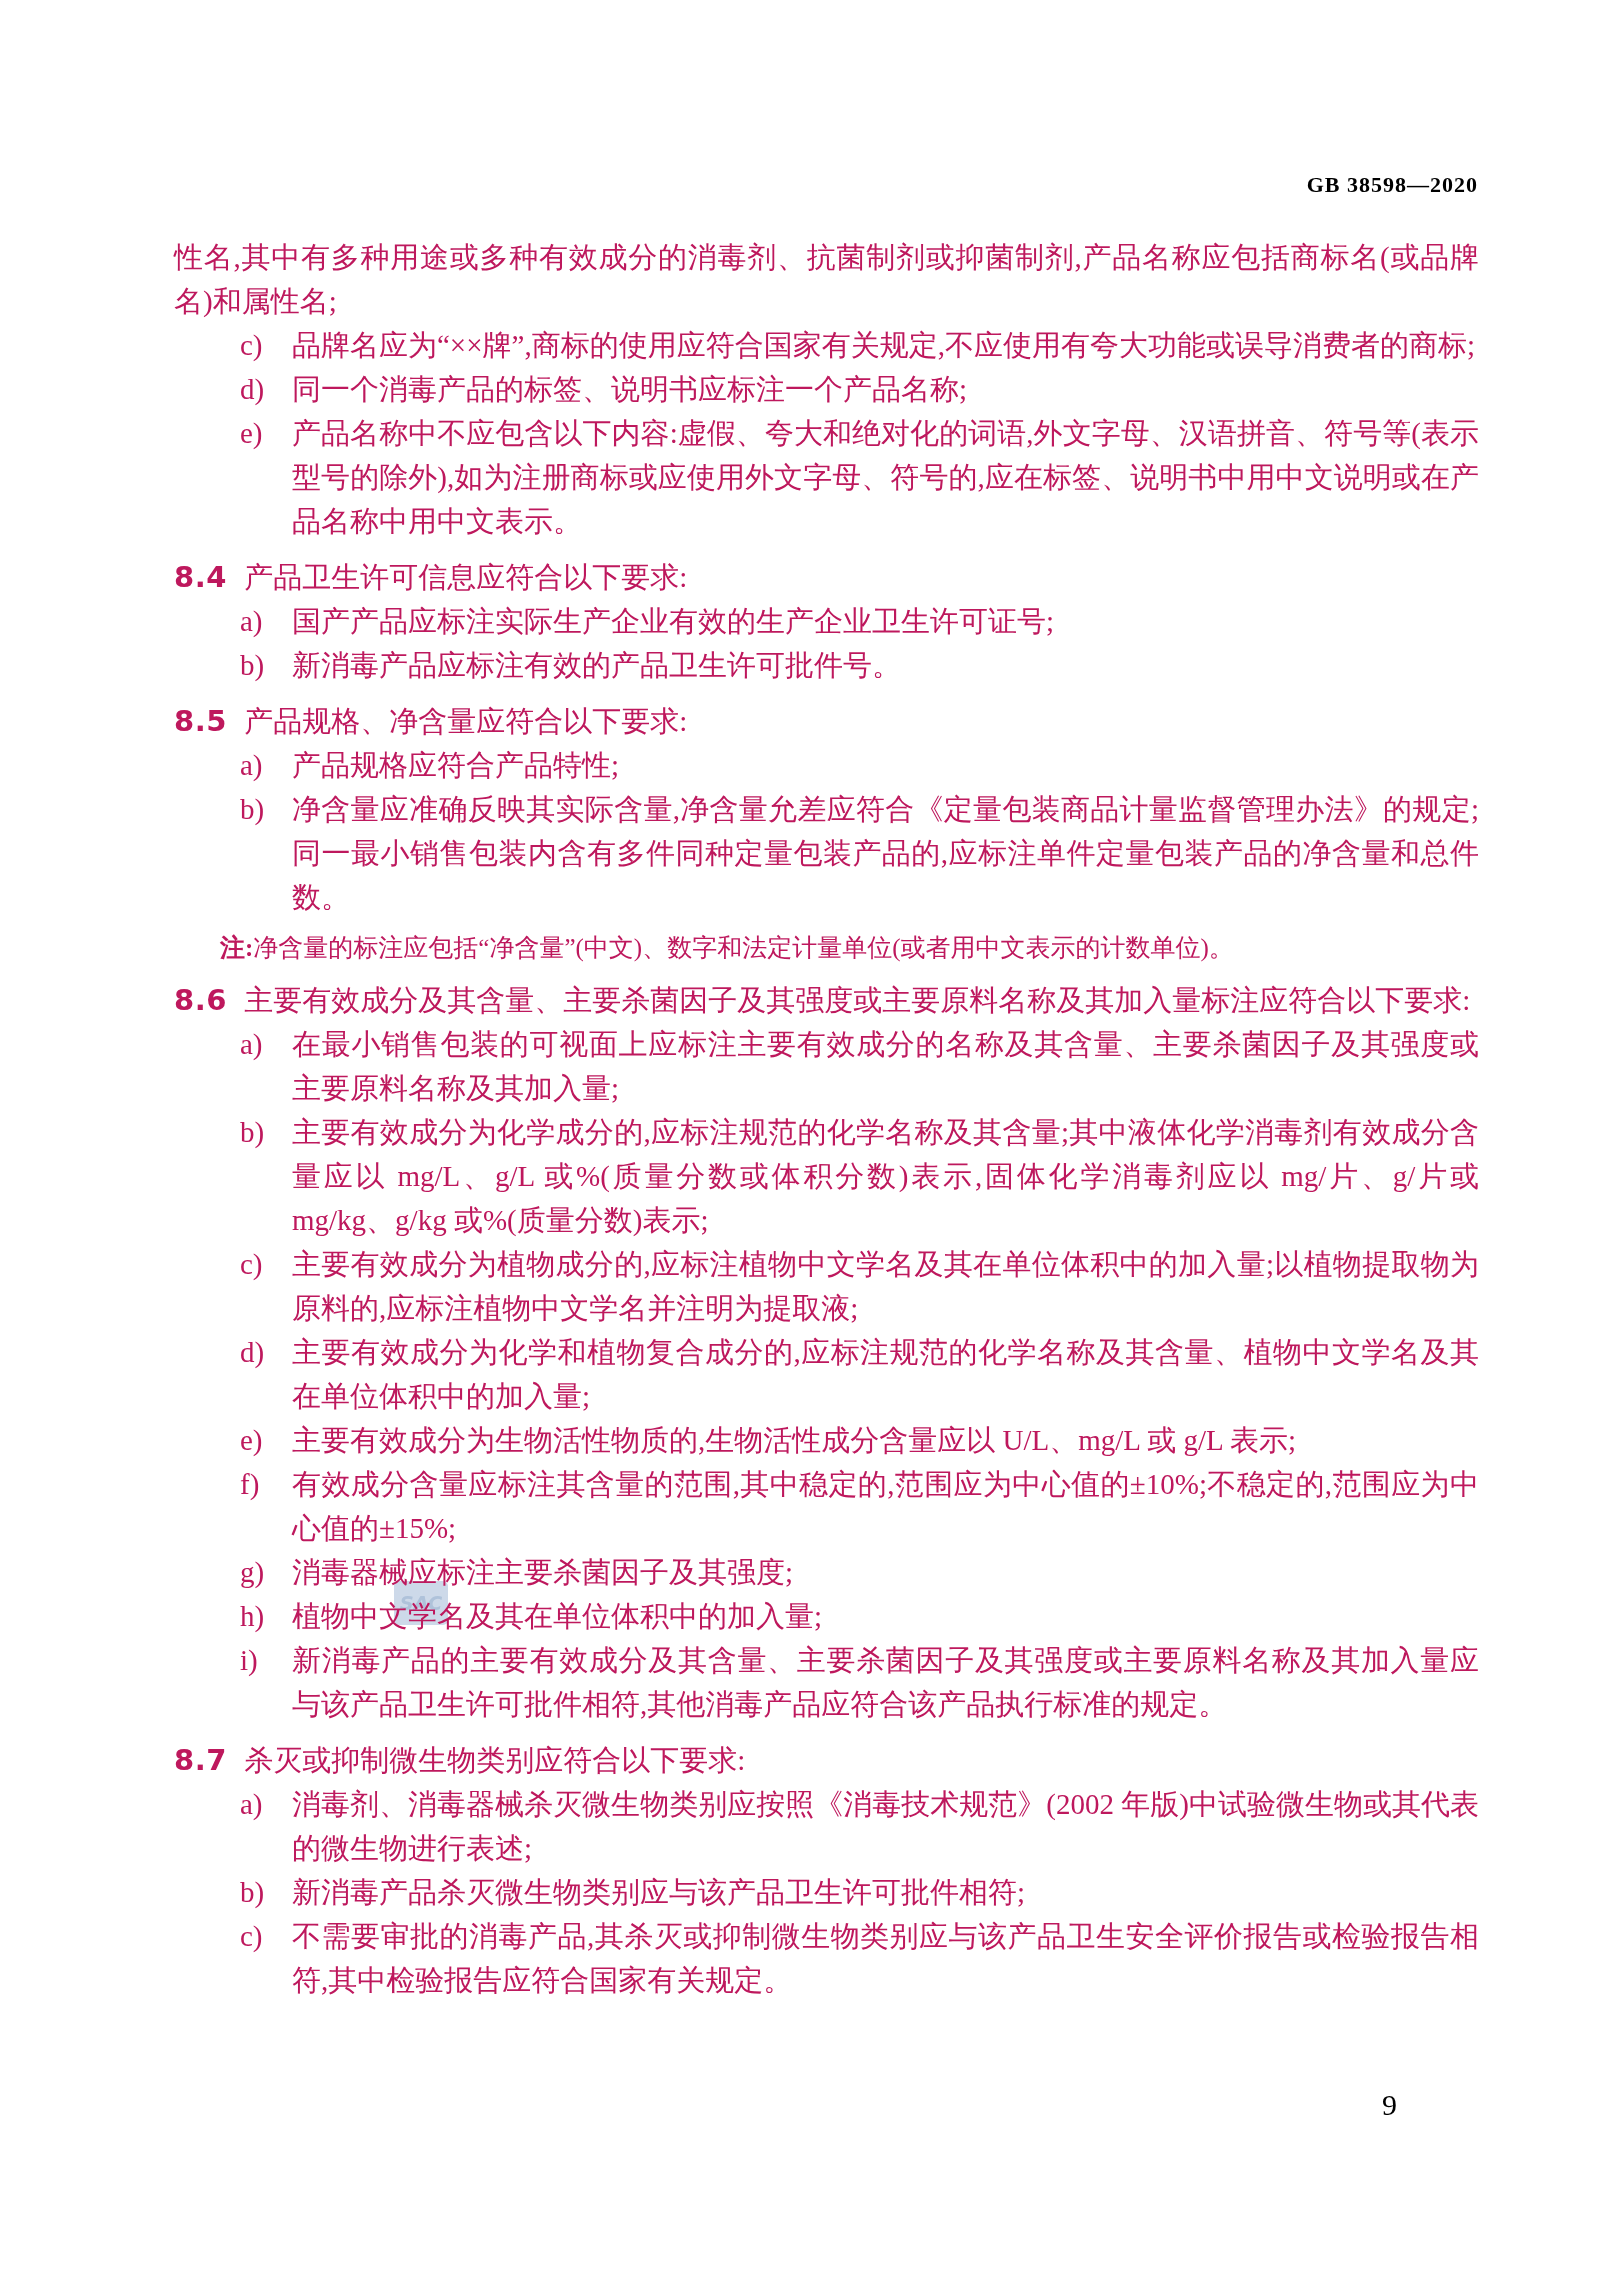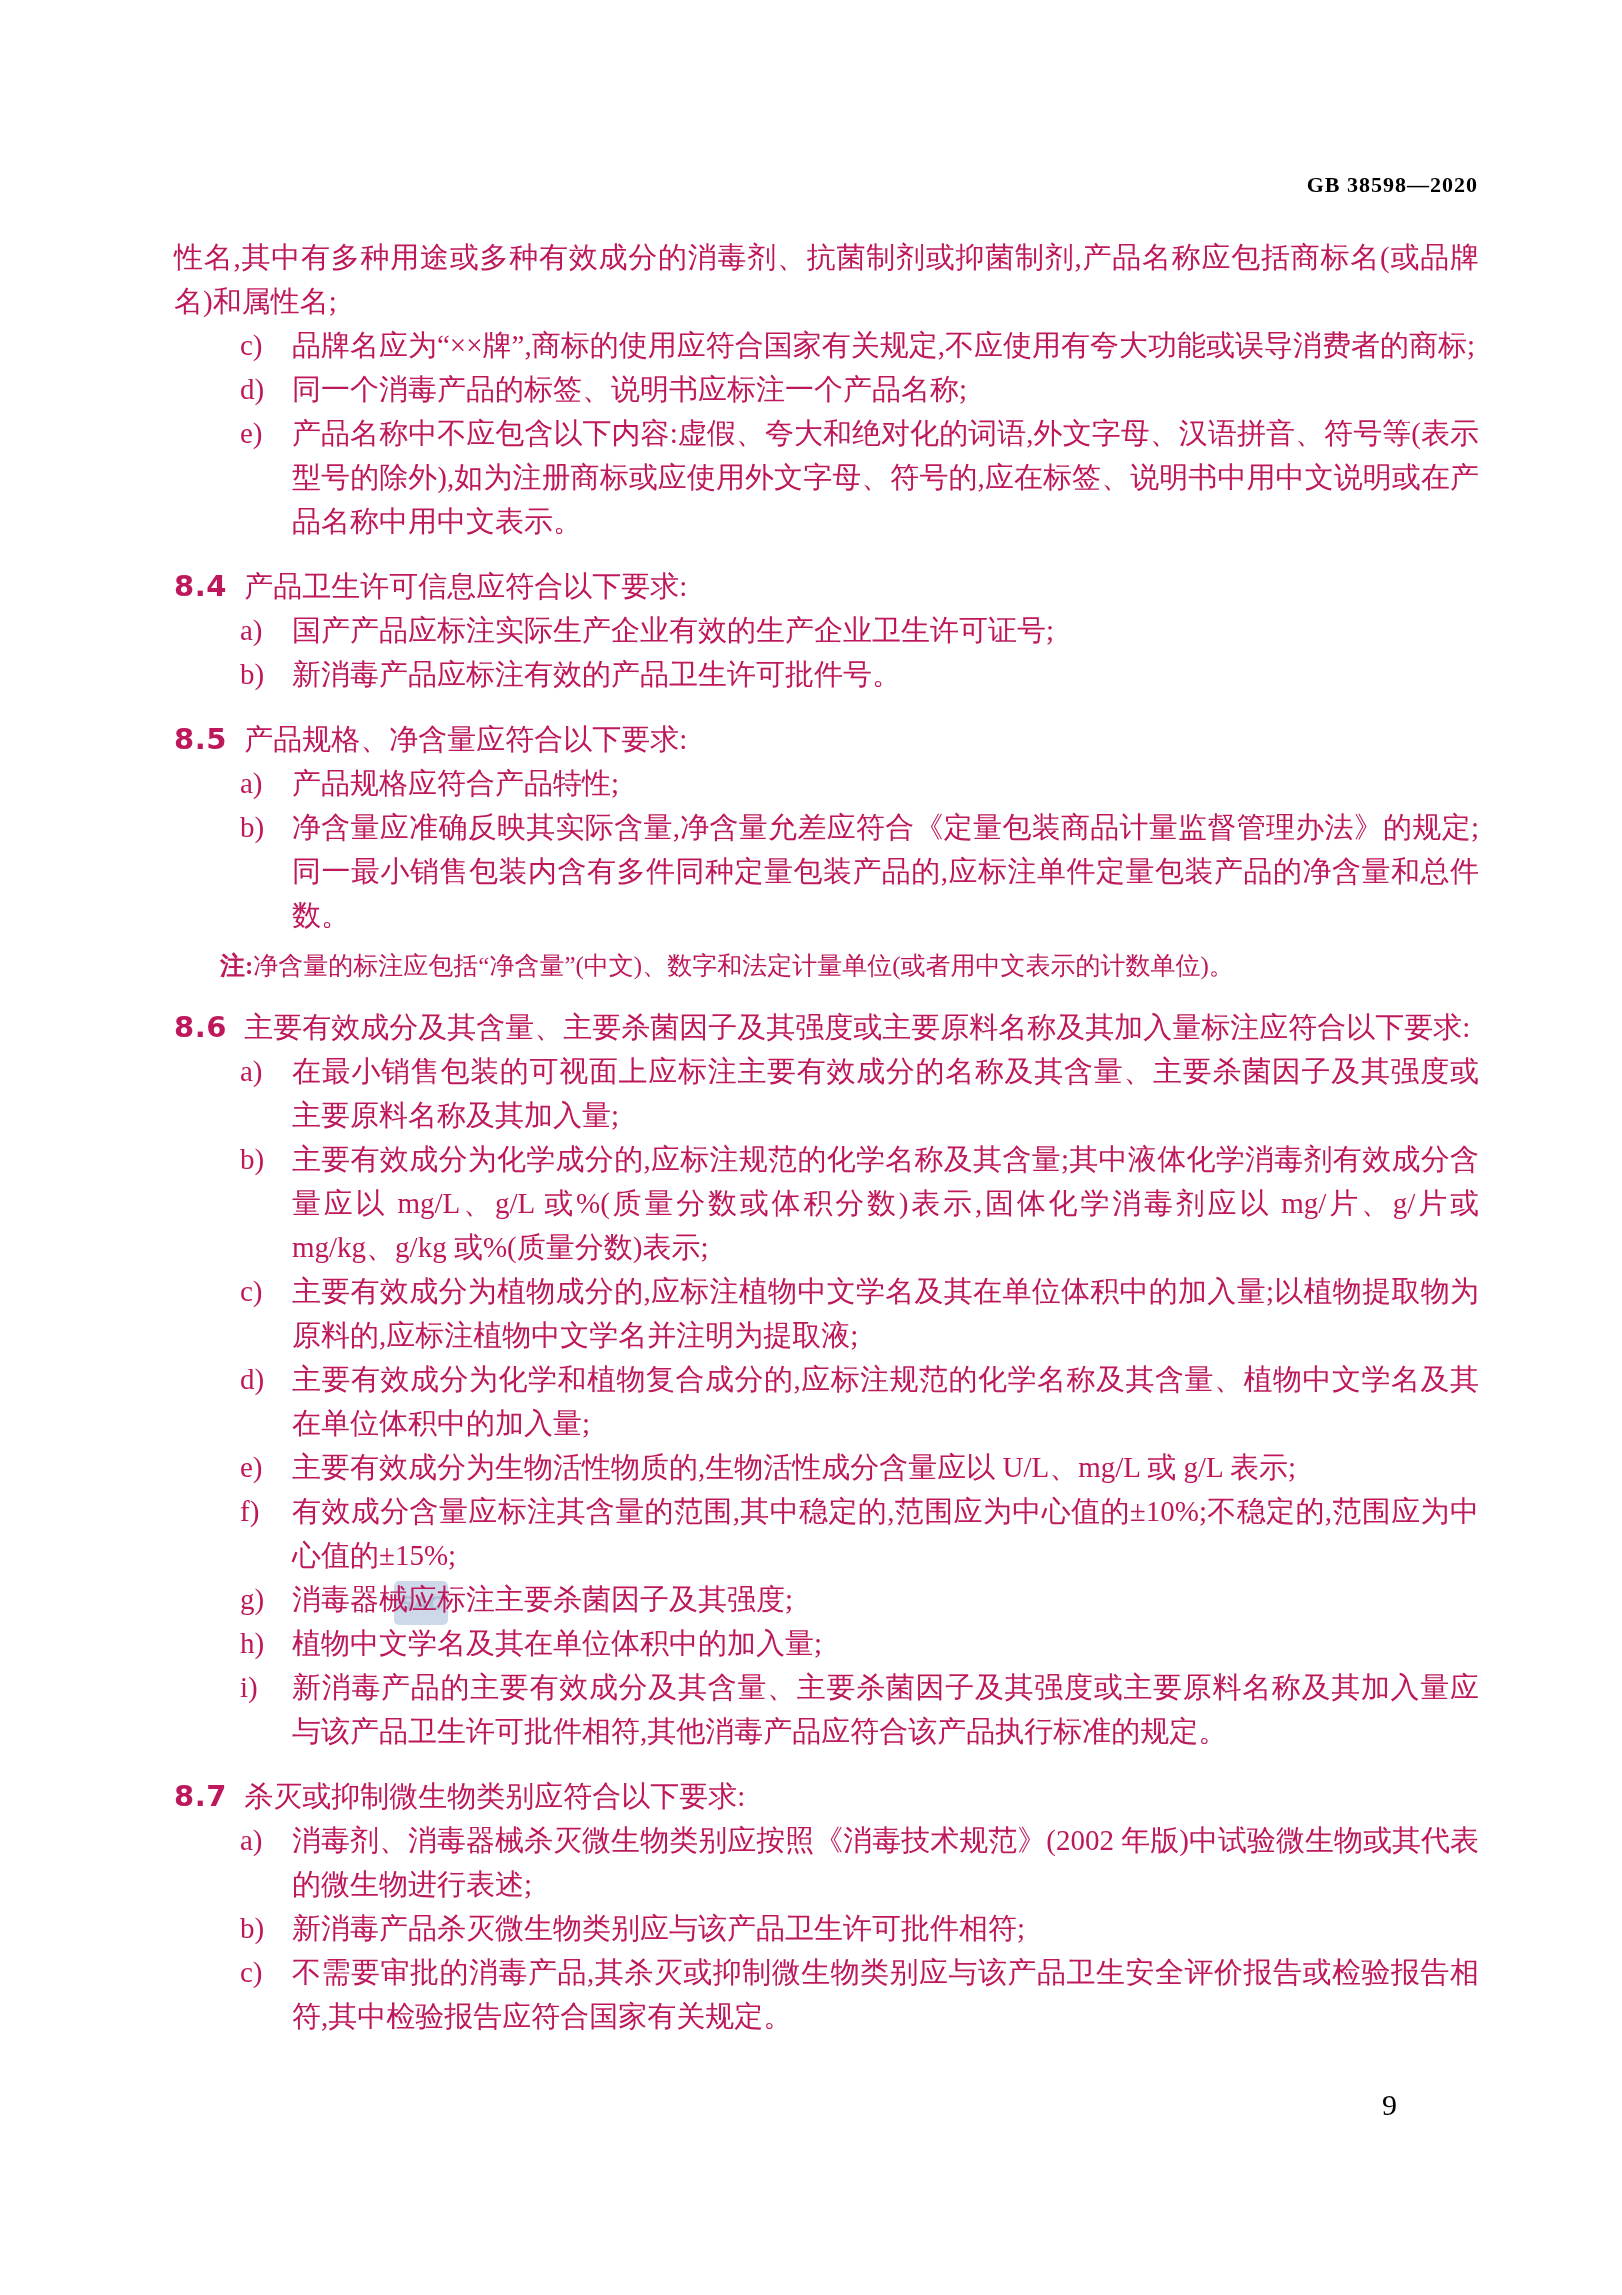--- a/index.html
+++ b/index.html
@@ -8,21 +8,21 @@
   .page{position:absolute;inset:0;background:#ffffff;}
   .doc-header{position:absolute;top:172px;right:145px;
               font-family:"Liberation Serif","DejaVu Serif",serif;
               font-weight:bold;font-size:22px;letter-spacing:1px;color:#000;}
   .doc-body{position:absolute;left:174px;top:235px;width:1305px;z-index:1;
             font-size:29px;line-height:44px;text-align:justify;color:#be185d;}
   .para{position:relative;}
   .item{padding-left:118px;}
   .item > .label{position:absolute;left:66px;top:0;
                  font-family:"Liberation Serif","DejaVu Serif",serif;}
-  .section{margin-top:21px;}
+  .section{margin-top:12px;}
   .section > .label{font-family:"DejaVu Sans","Liberation Sans",sans-serif;
                     font-weight:bold;margin-right:17.4px;letter-spacing:0.5px;}
   .note{padding-left:46px;font-size:25px;line-height:37px;margin:10px 0;}
   .note > .label{font-weight:bold;}
   .page-number{position:absolute;left:1382px;top:2088px;z-index:1;
                font-size:30px;font-family:"Liberation Serif","DejaVu Serif",serif;color:#000;}
   .watermark{position:absolute;left:394px;top:1581px;width:54px;height:44px;z-index:0;
              background:#cdd9e9;border-radius:5.1px;display:flex;align-items:center;justify-content:center;
              font-family:"DejaVu Sans","Liberation Sans",sans-serif;
              font-weight:bold;font-style:italic;font-size:19.4px;color:#afc2da;}

